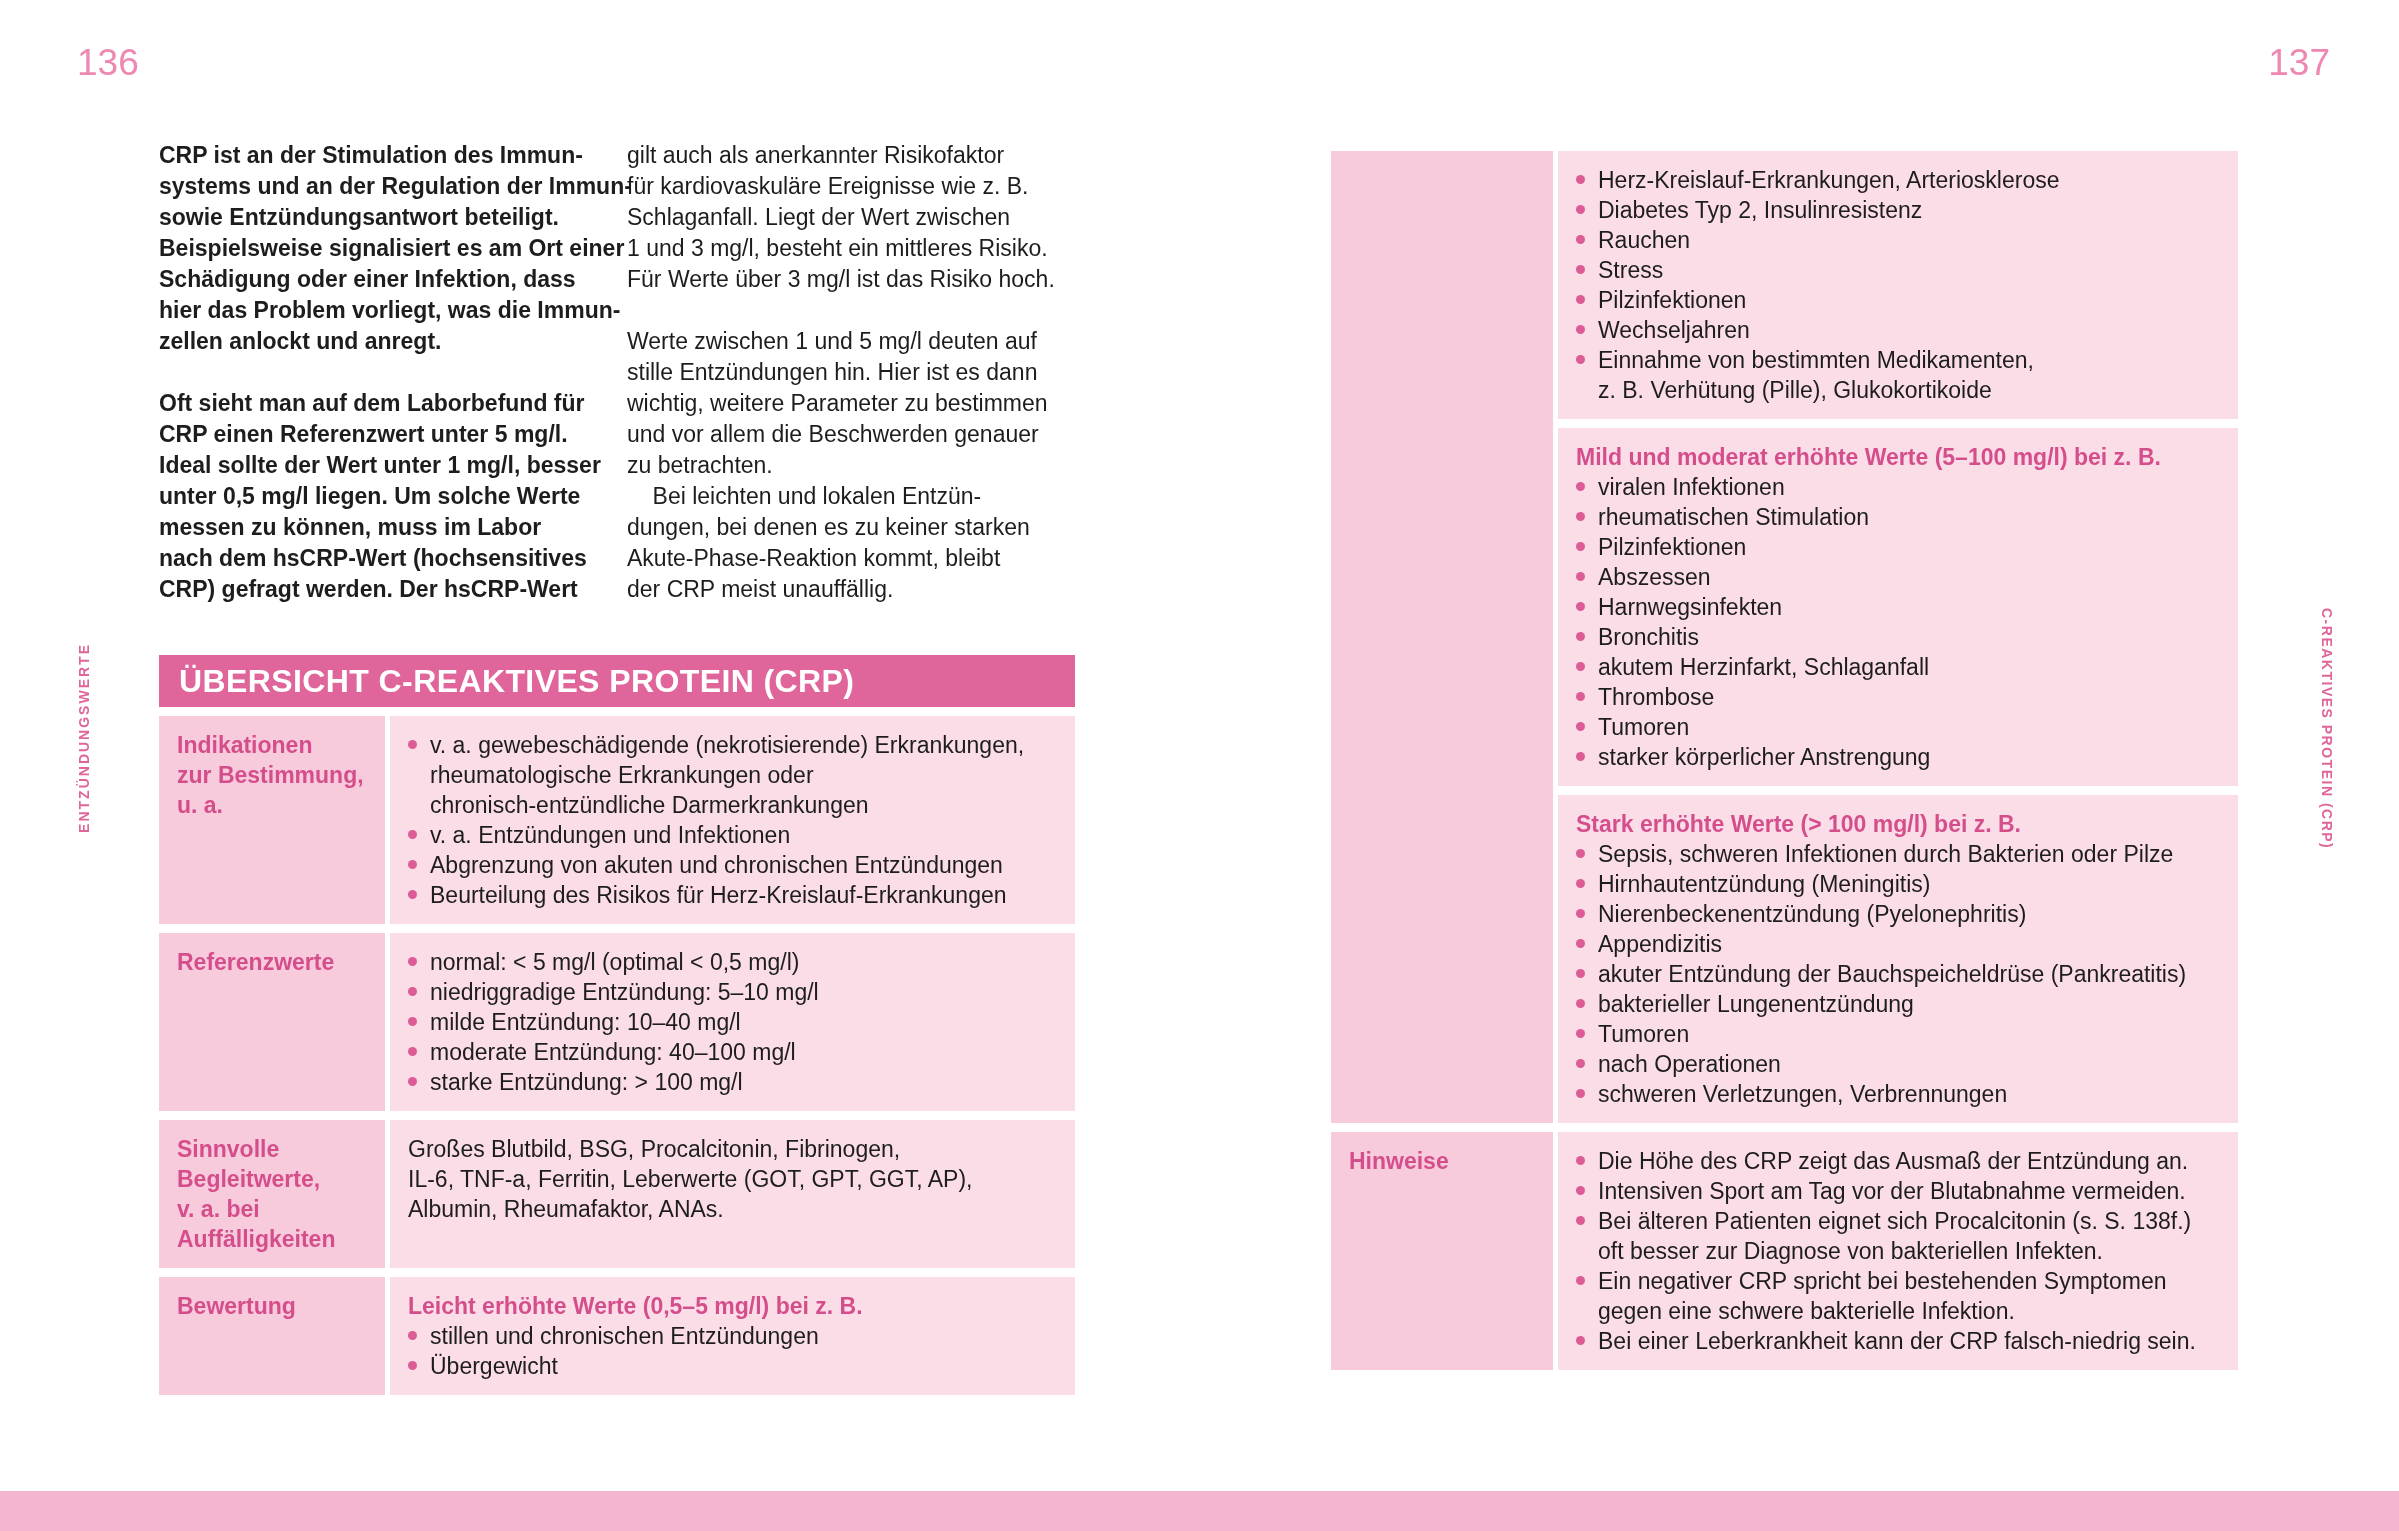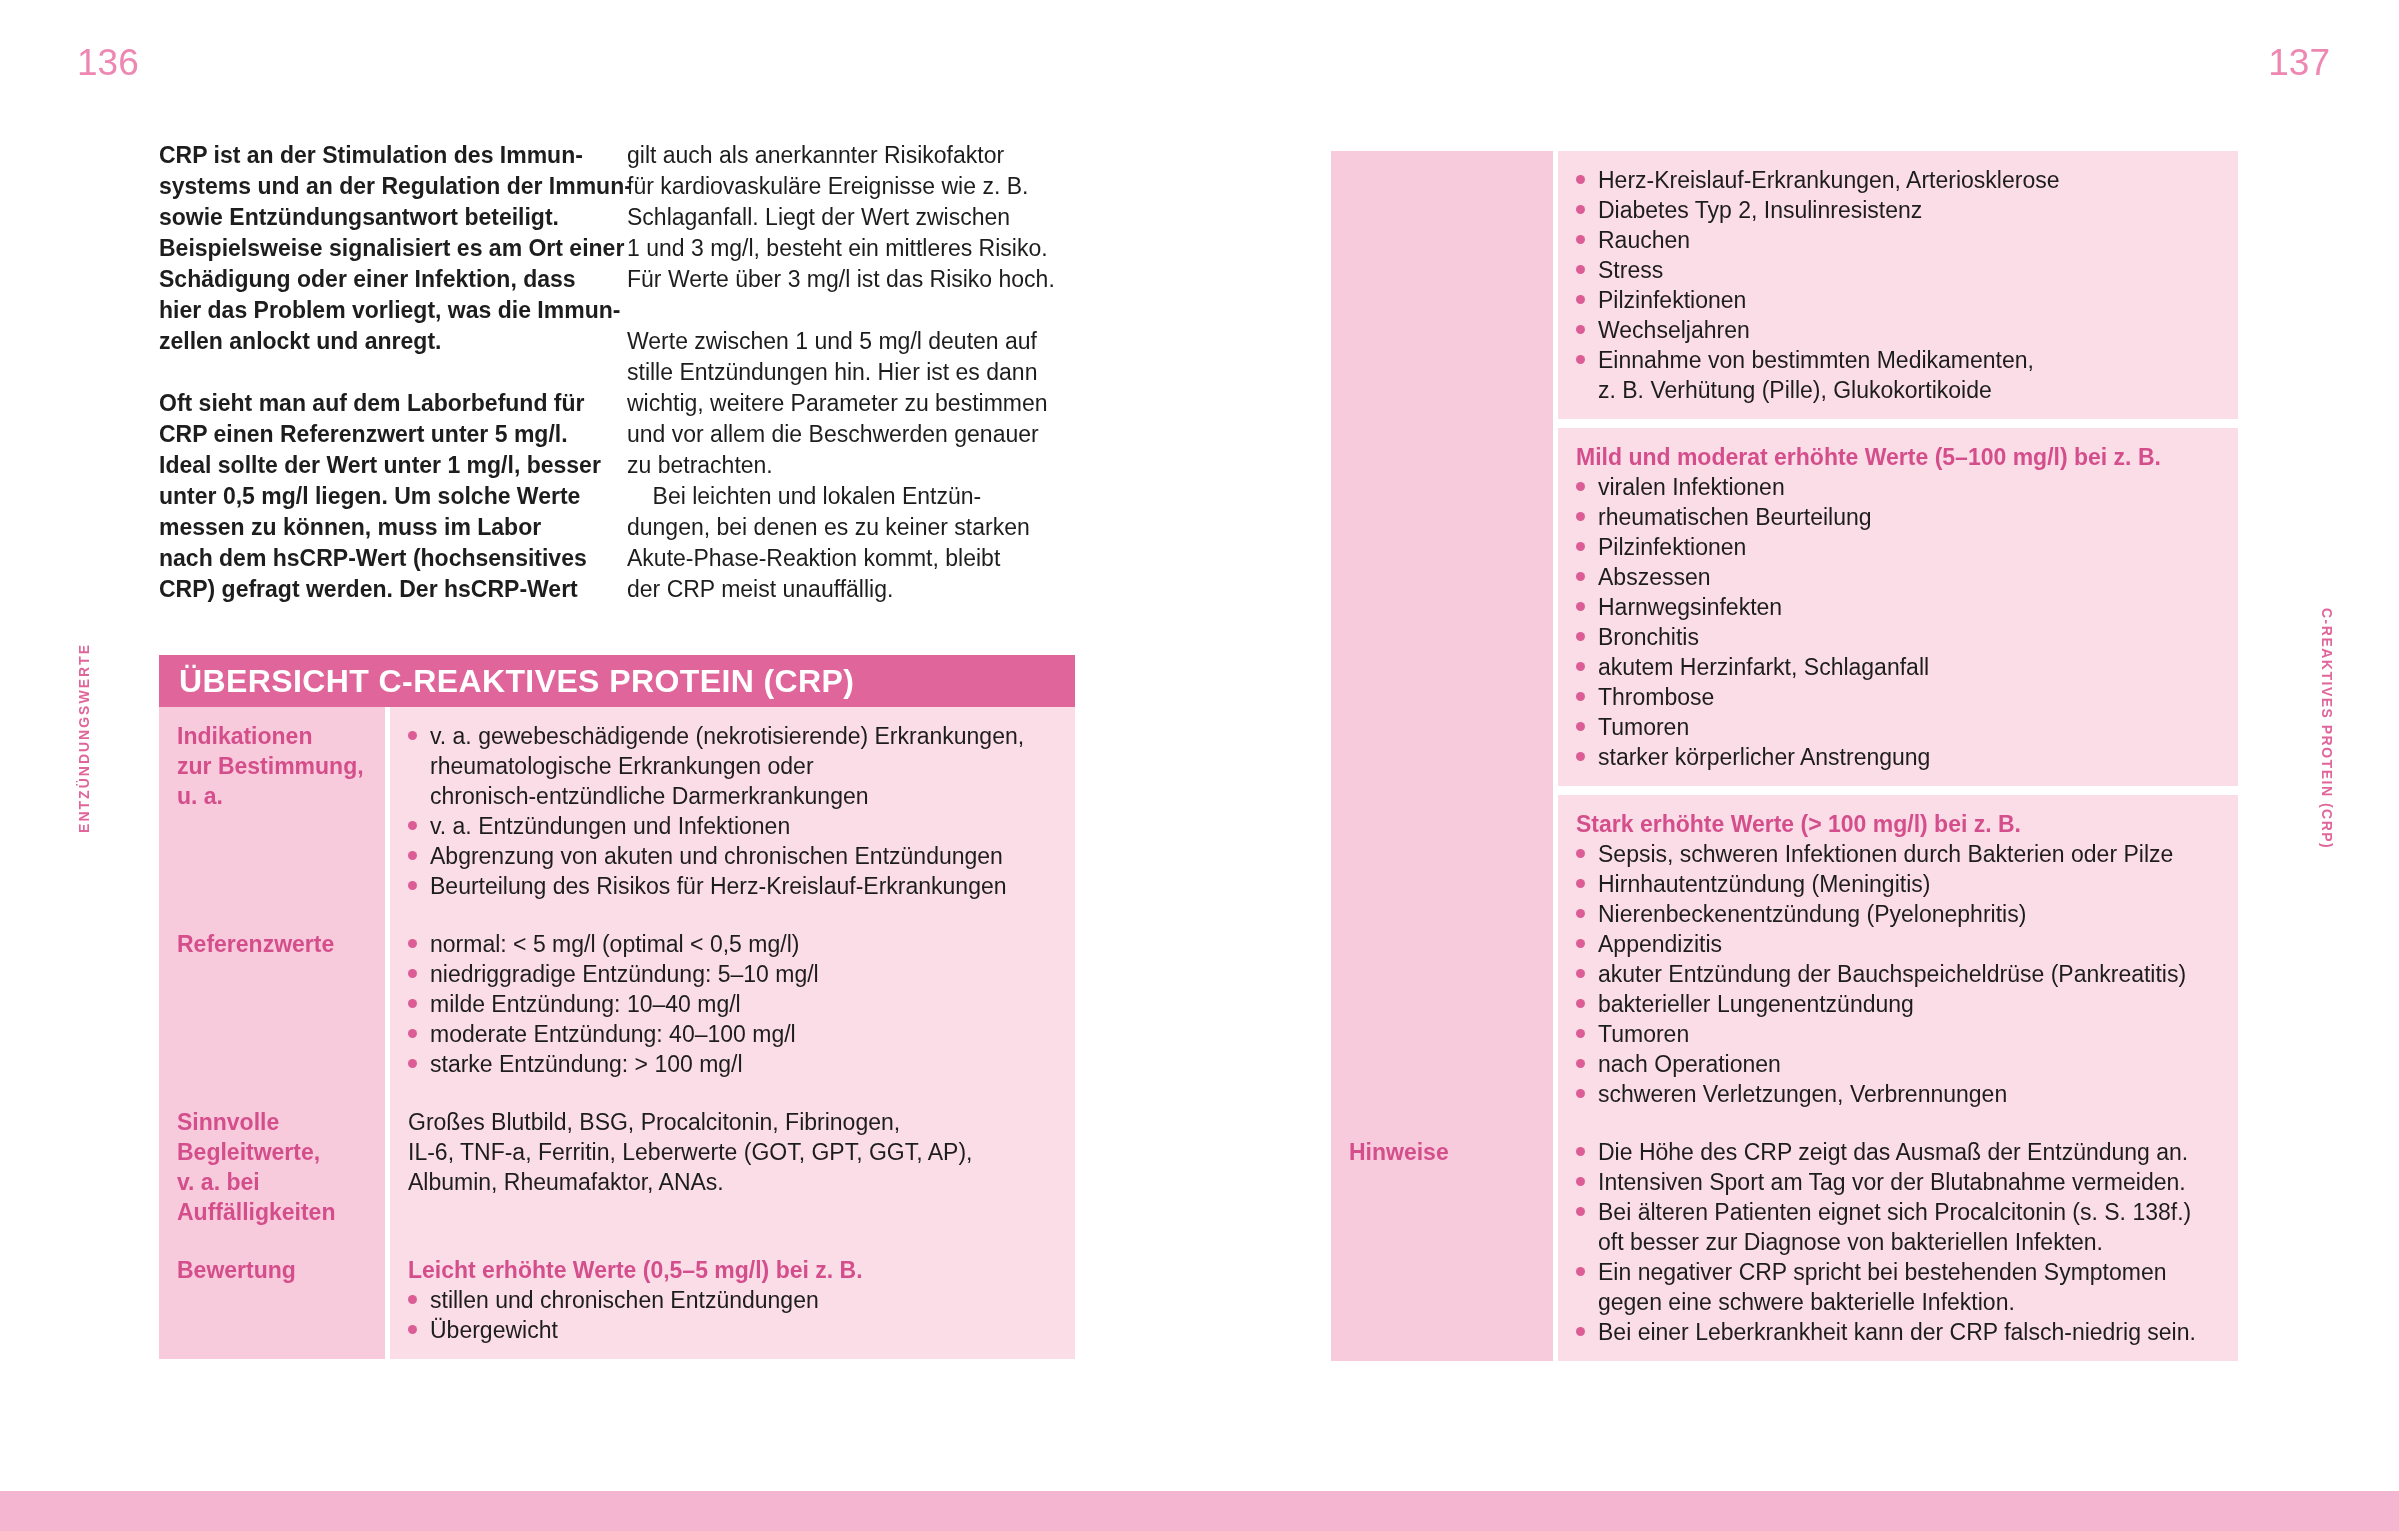--- a/index.html
+++ b/index.html
@@ -26,21 +26,21 @@
   .tc2 { left:627px; top:140px; width:465px; }
 
   .ltable { position:absolute; left:159px; top:655px;  width:916px; }
   .rtable { position:absolute; left:1331px; top:135px; width:907px; }
 
   .thead {
     display:flex; align-items:center; height:52px;
     background:#e0659a; color:#ffffff; font-weight:bold;
     font-size:32px; letter-spacing:0.4px; padding:0 20px;
   }
-  .trow { display:flex; gap:5px; margin-top:0; }
+  .trow { display:flex; gap:5px; margin-top:9px; }
   .rtable .trow.first { margin-top:16px; }
 
   .tlabel {
     flex:0 0 226px; width:226px;
     background:#f8cbdc; color:#d54e8c; font-weight:bold;
     font-size:23px; line-height:30px; padding:14px 16px 14px 18px;
     white-space:pre-line;
   }
   .rtable .tlabel { flex:0 0 222px; width:222px; }
 
@@ -225,21 +225,21 @@
         </div>
 
         <div class="tcontent">
           <div class="subhead">Mild und moderat erhöhte Werte (5–100 mg/l) bei z. B.</div>
           <div class="bullet">
               <span class="dot"></span>
               <span class="btext">viralen Infektionen</span>
             </div>
           <div class="bullet">
               <span class="dot"></span>
-              <span class="btext">rheumatischen Beurteilung</span>
+              <span class="btext">rheumatischen Stimulation</span>
             </div>
           <div class="bullet">
               <span class="dot"></span>
               <span class="btext">Pilzinfektionen</span>
             </div>
           <div class="bullet">
               <span class="dot"></span>
               <span class="btext">Abszessen</span>
             </div>
           <div class="bullet">

